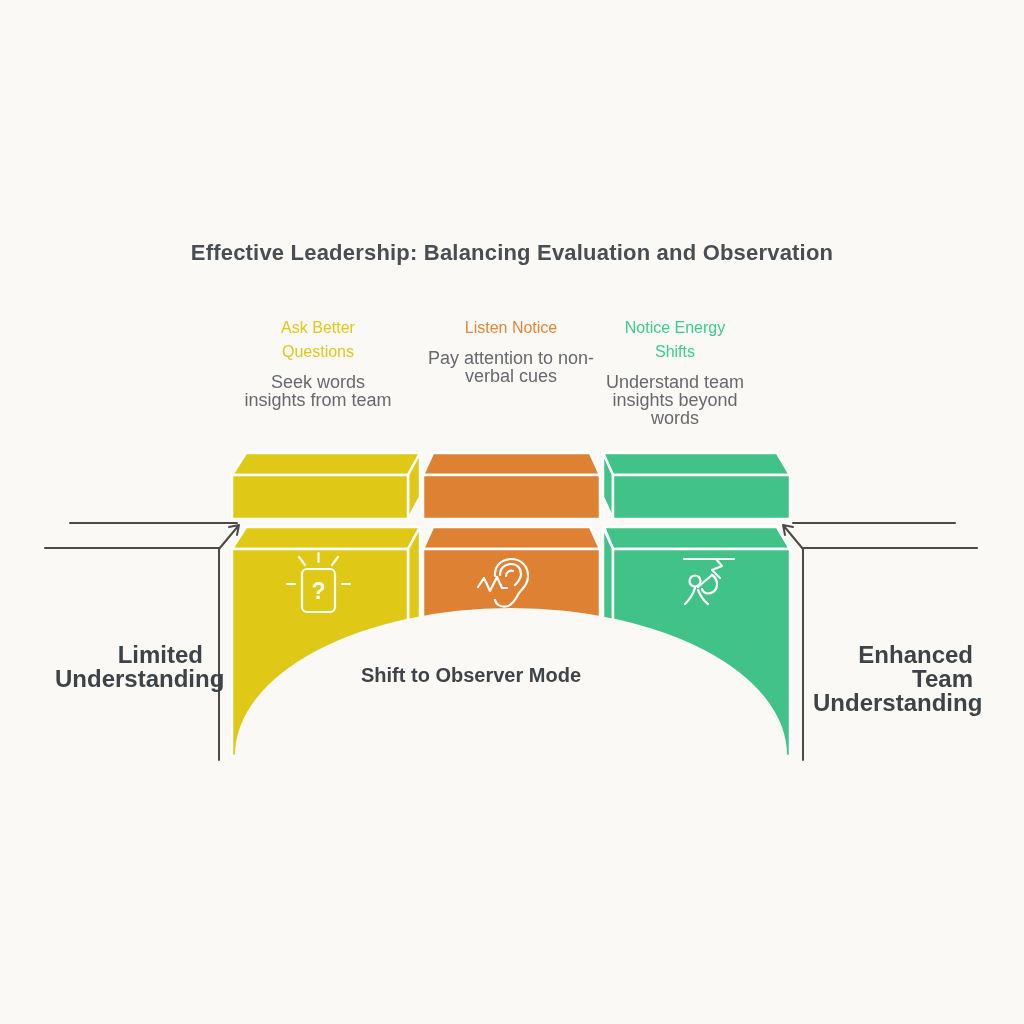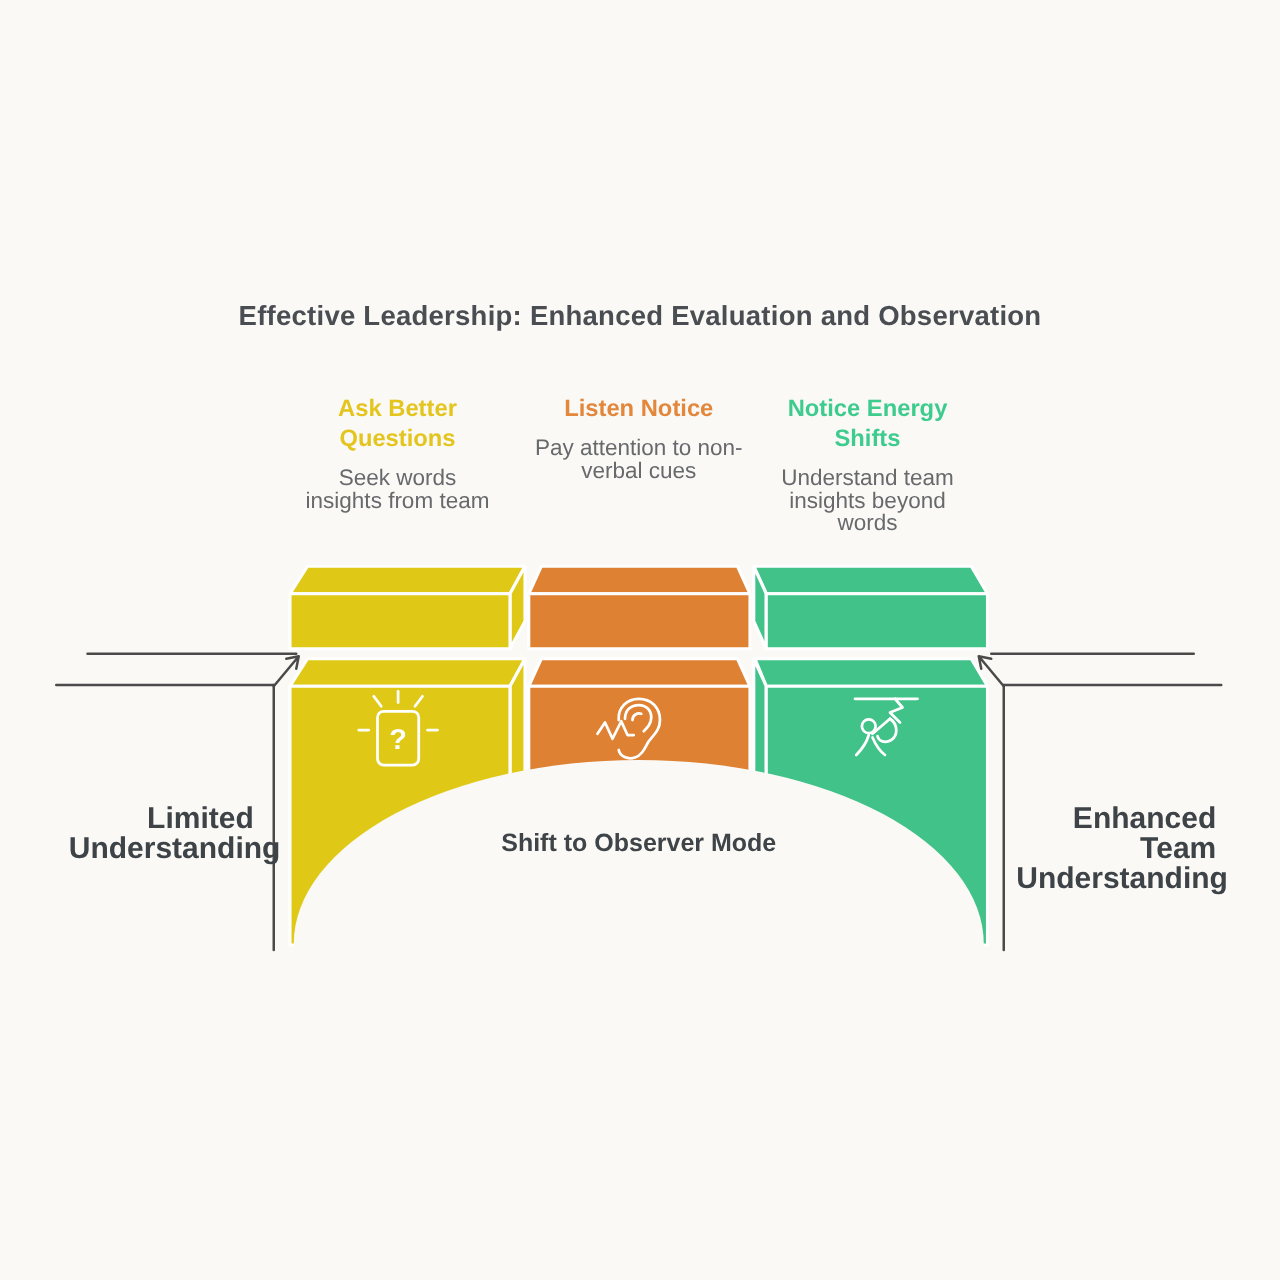--- a/index.html
+++ b/index.html
@@ -9,47 +9,47 @@
     font-family:"Liberation Sans",sans-serif;
     -webkit-font-smoothing:antialiased;
   }
   .canvas{position:relative;width:1024px;height:1024px;overflow:hidden;}
   .title{
     position:absolute;top:240px;left:0;width:1024px;
     text-align:center;font-size:22px;font-weight:700;color:#4a4e52;
     letter-spacing:.2px;
   }
   .column{position:absolute;text-align:center;}
-  .column .heading{font-size:19px;font-weight:700;line-height:24px;}
+  .column .heading{font-size:16px;font-weight:400;line-height:24px;}
   .column .desc{margin-top:9px;font-size:18px;line-height:18px;color:#67696c;}
   .col-1{top:316px;left:253px;width:130px;}
   .col-1 .desc{margin-left:-12px;margin-right:-12px;}
   .col-2{top:316px;left:426px;width:170px;}
-  .col-3{top:316px;left:624px;width:140px;}
+  .col-3{top:316px;left:605px;width:140px;}
   .col-1 .heading{color:#e4c51e;}
   .col-2 .heading{color:#e2873b;}
   .col-3 .heading{color:#3ecb8e;}
   .svg-layer{position:absolute;top:0;left:0;}
   .side-label{
     position:absolute;top:643px;
     font-size:24px;font-weight:700;line-height:24px;color:#3e4347;
   }
   .side-label.left{left:55px;width:148px;text-align:right;}
   .side-label.right{left:813px;width:160px;text-align:right;}
   .arch-label{
     position:absolute;top:664px;left:361px;width:300px;
-    text-align:center;font-size:20px;font-weight:700;color:#3f4448;
+    font-size:20px;font-weight:700;color:#3f4448;
   }
 </style>
 </head>
 <body>
 
 <div class="canvas">
 
-  <div class="title">Effective Leadership: Enhanced Evaluation and Observation</div>
+  <div class="title">Effective Leadership: Balancing Evaluation and Observation</div>
 
   <div class="column col-1">
     <div class="heading">Ask Better Questions</div>
     <div class="desc">Seek words insights from team</div>
   </div>
 
   <div class="column col-2">
     <div class="heading">Listen Notice</div>
     <div class="desc">Pay attention to non-verbal cues</div>
   </div>

